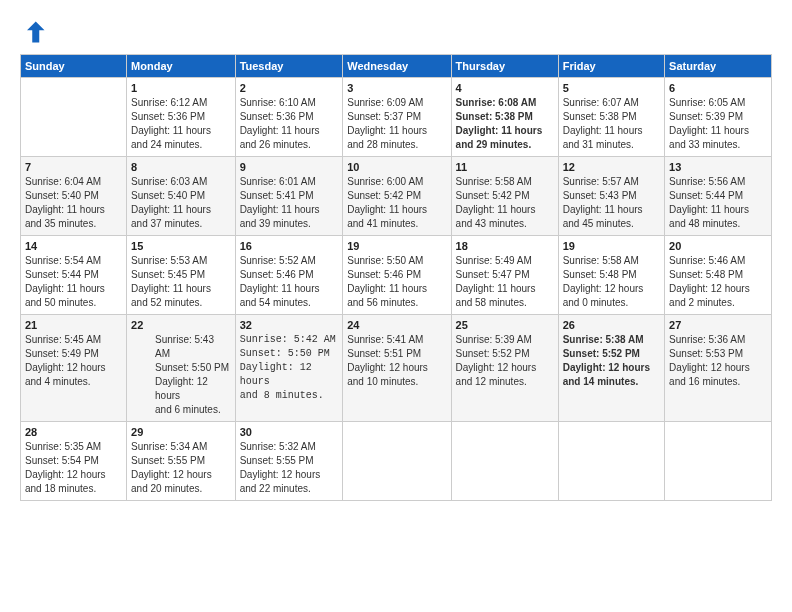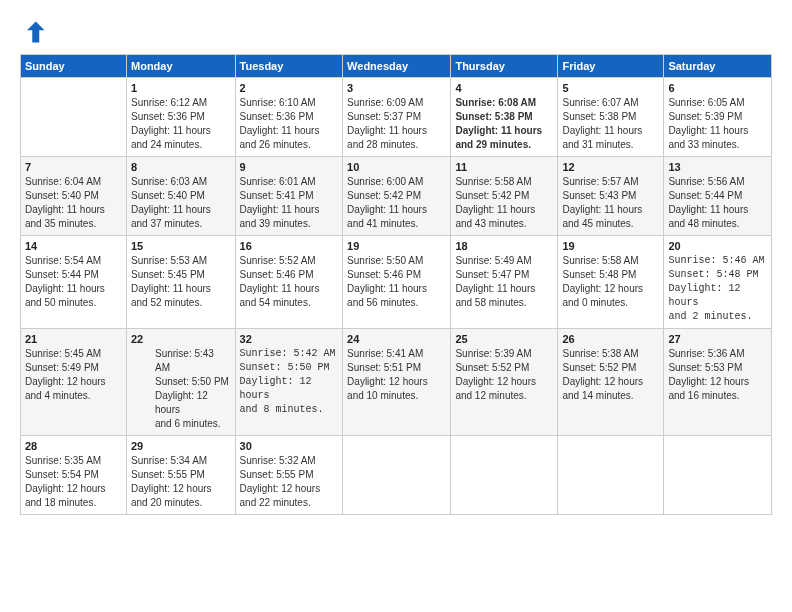--- a/index.html
+++ b/index.html
@@ -265,21 +265,21 @@
           </td>
           <td>
             <span class="day-num">19</span>
             <div class="day-info" style="white-space: pre-line;">Sunrise: 5:58 AM
 Sunset: 5:48 PM
 Daylight: 12 hours
 and 0 minutes.</div>
           </td>
           <td>
             <span class="day-num">20</span>
-            <div class="day-info" style="white-space: pre-line; font-family: Liberation Mono, monospace;">Sunrise: 5:46 AM
+            <div class="day-info" style="white-space: pre-line;">Sunrise: 5:46 AM
 Sunset: 5:48 PM
 Daylight: 12 hours
 and 2 minutes.</div>
           </td>
         </tr>
         <tr>
           <td>
             <span class="day-num">21</span>
             <div class="day-info" style="white-space: pre-line;">Sunrise: 5:45 AM
 Sunset: 5:49 PM
@@ -309,21 +309,21 @@
           </td>
           <td>
             <span class="day-num">25</span>
             <div class="day-info" style="white-space: pre-line;">Sunrise: 5:39 AM
 Sunset: 5:52 PM
 Daylight: 12 hours
 and 12 minutes.</div>
           </td>
           <td>
             <span class="day-num">26</span>
-            <div class="day-info" style="white-space: pre-line;">Sunrise: 5:38 AM
+            <div class="day-info" style="white-space: pre-line; font-weight: bold;">Sunrise: 5:38 AM
 Sunset: 5:52 PM
 Daylight: 12 hours
 and 14 minutes.</div>
           </td>
           <td>
             <span class="day-num">27</span>
             <div class="day-info" style="white-space: pre-line;">Sunrise: 5:36 AM
 Sunset: 5:53 PM
 Daylight: 12 hours
 and 16 minutes.</div>

